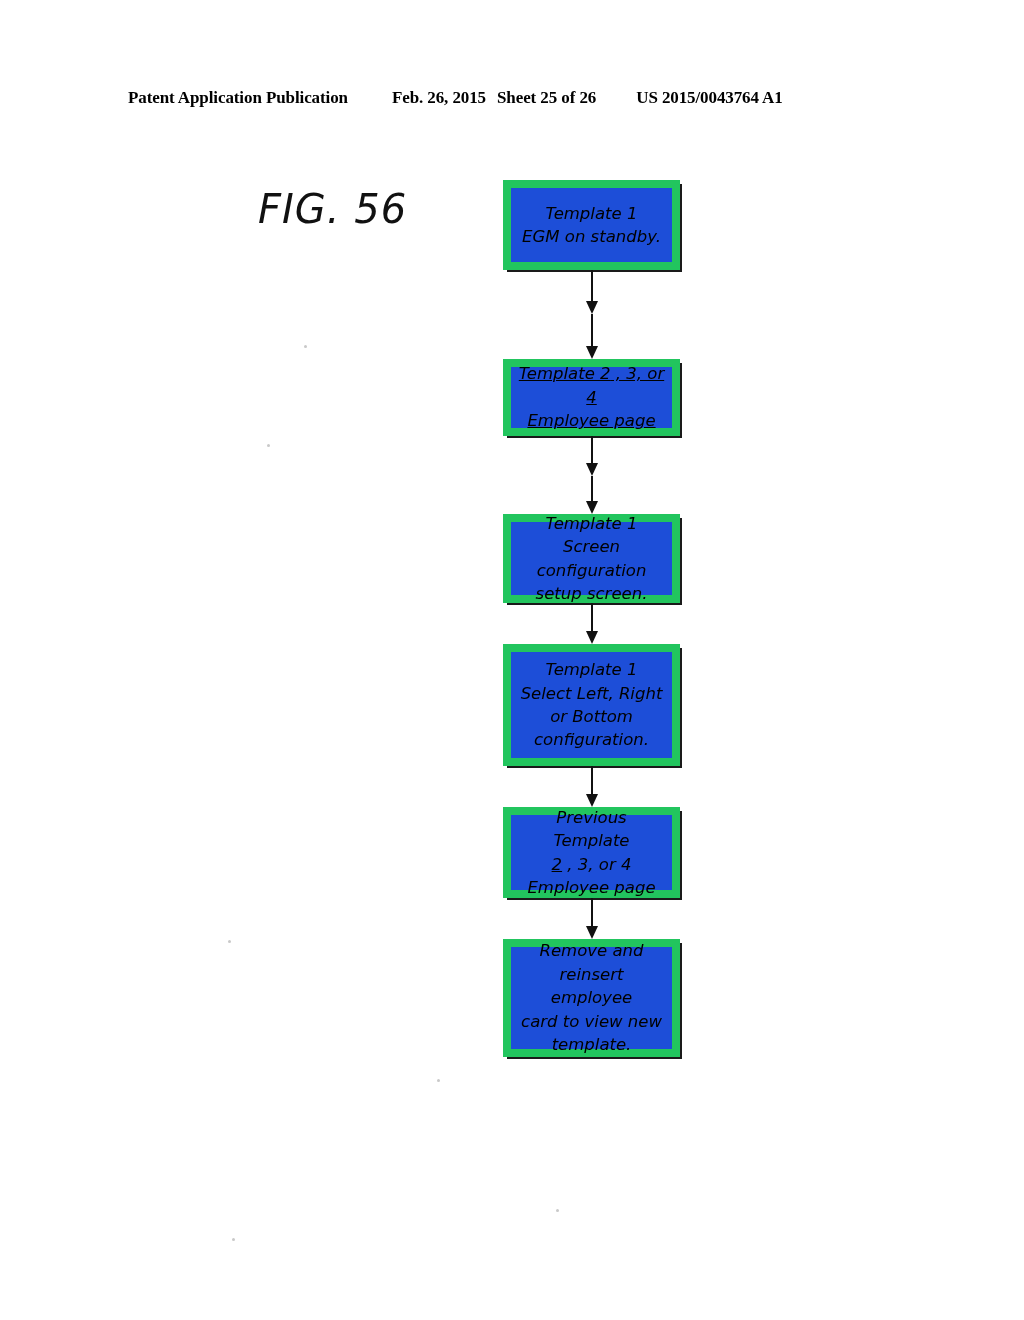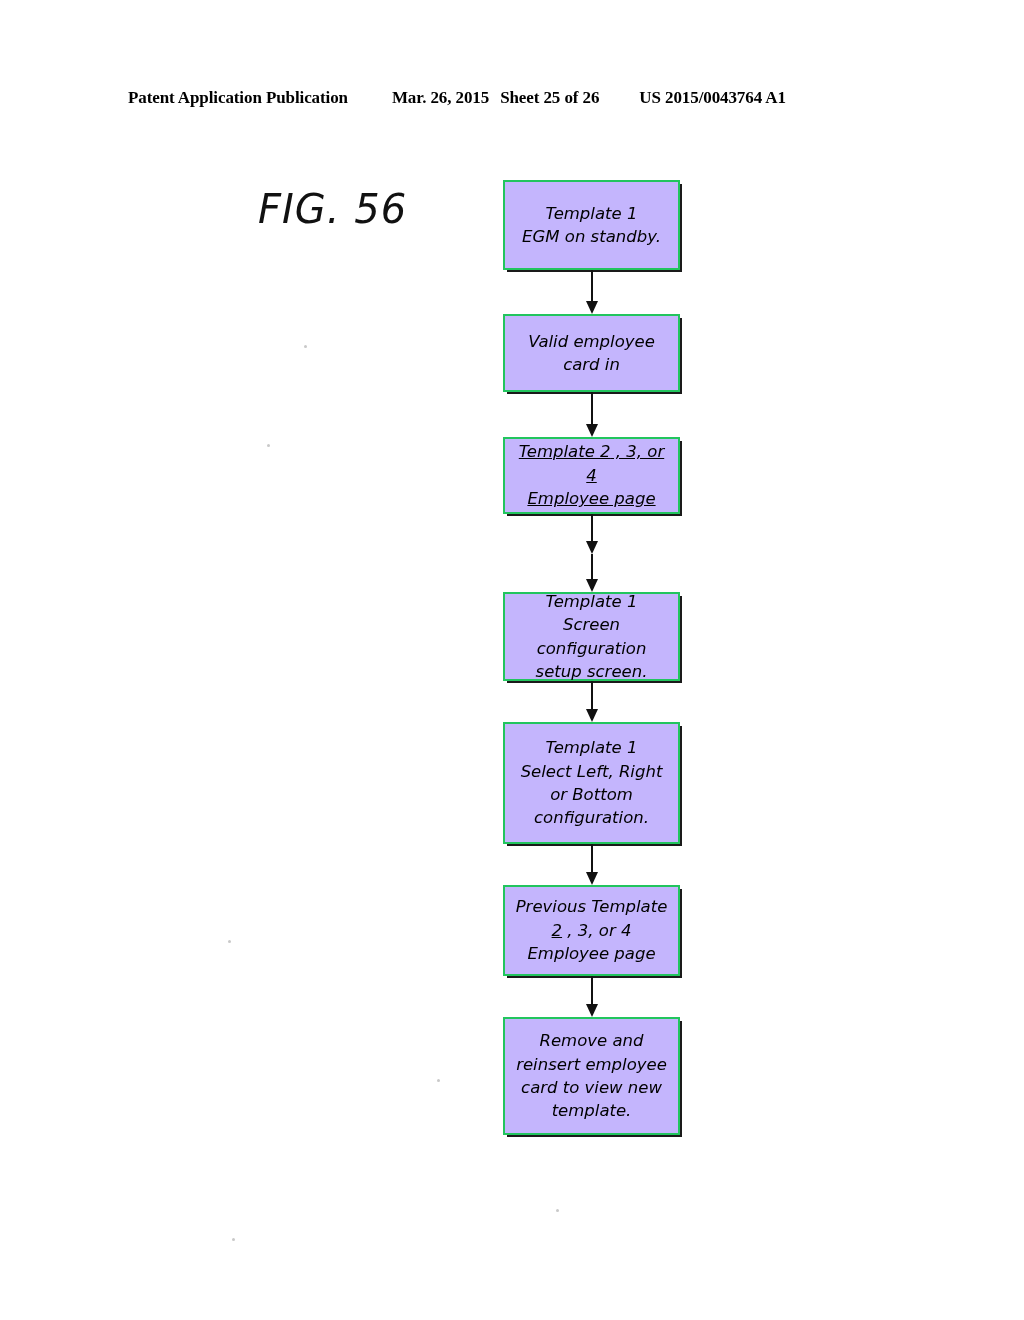--- a/index.html
+++ b/index.html
@@ -55,22 +55,22 @@
     position: absolute;
     left: 503px;
     top: 180px;
     width: 177px;
   }
 
   .node {
     position: relative;
     box-sizing: border-box;
     width: 177px;
-    border: 2px solid #22c55e;
-    background: #c4b5fd;
+    border: 8px solid #22c55e;
+    background: #1d4ed8;
     
     box-shadow: 3px 3px 0 -1px #1a1a1a;
     display: flex;
     align-items: center;
     justify-content: center;
     text-align: center;
   }
   .node-text {
     font-family: "DejaVu Sans", "Liberation Sans", sans-serif;
     font-style: italic;
@@ -114,42 +114,38 @@
     background: #c9c9c9;
     border-radius: 50%;
     pointer-events: none;
   }
 </style>
 </head>
 <body>
 
 <div class="page-header">
   <span class="hdr-pub">Patent Application Publication</span>
-  <span class="hdr-date">Mar. 26, 2015</span>
+  <span class="hdr-date">Feb. 26, 2015</span>
   <span class="hdr-sheet">Sheet 25 of 26</span>
   <span class="hdr-num">US 2015/0043764 A1</span>
 </div>
 
 <div class="fig-label">FIG. 56</div>
 
 <div class="flowchart">
 
   <div class="node" style="height:90px;">
     <div class="node-text">Template 1
 EGM on standby.</div>
   </div>
   <div class="connector" style="height:44px;">
     <div class="stem" style="height:31px;"></div>
     <div class="head"></div>
   </div>
 
-  <div class="node" style="height:78px;">
-    <div class="node-text">Valid employee
-card in</div>
-  </div>
   <div class="connector" style="height:45px;">
     <div class="stem" style="height:32px;"></div>
     <div class="head"></div>
   </div>
 
   <div class="node" style="height:77px;text-decoration:underline;">
     <div class="node-text">Template <span class="u">2</span> , 3, or 4
 Employee page</div>
   </div>
   <div class="connector" style="height:40px;">

